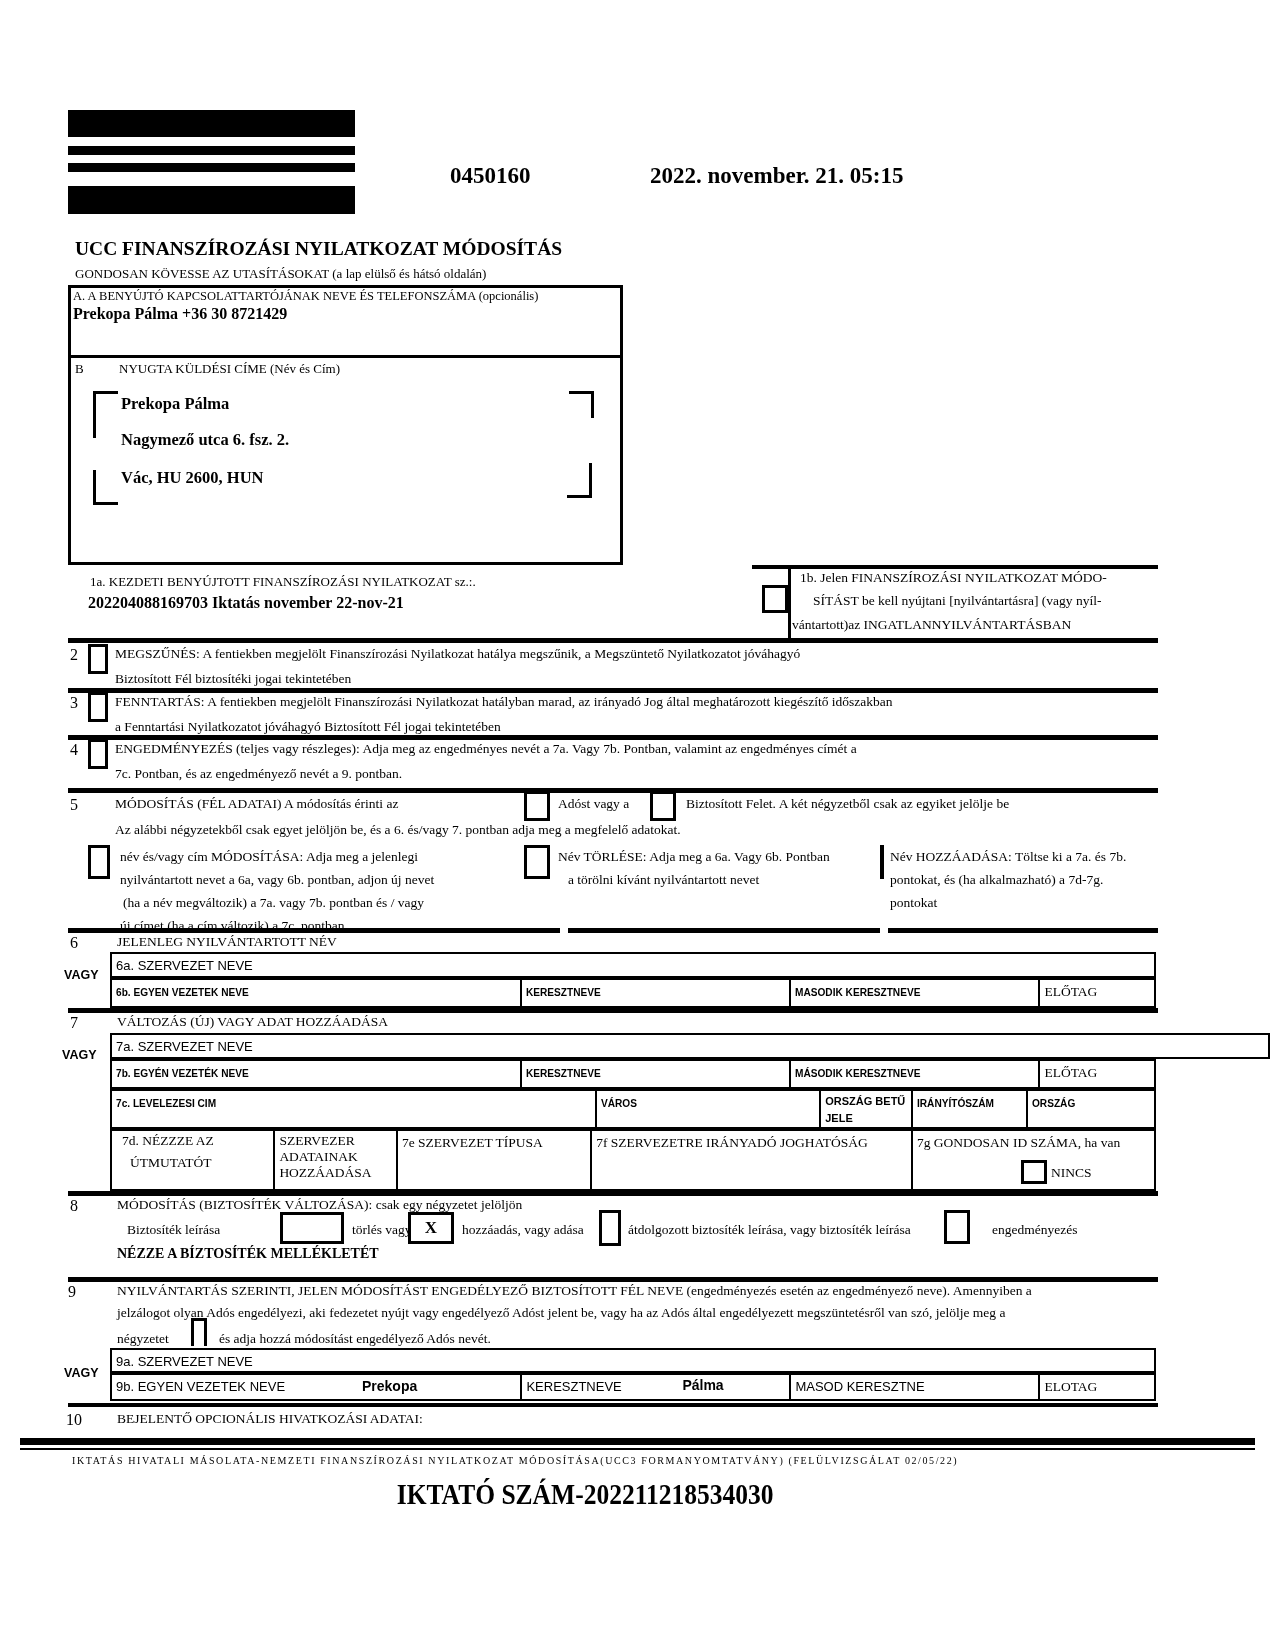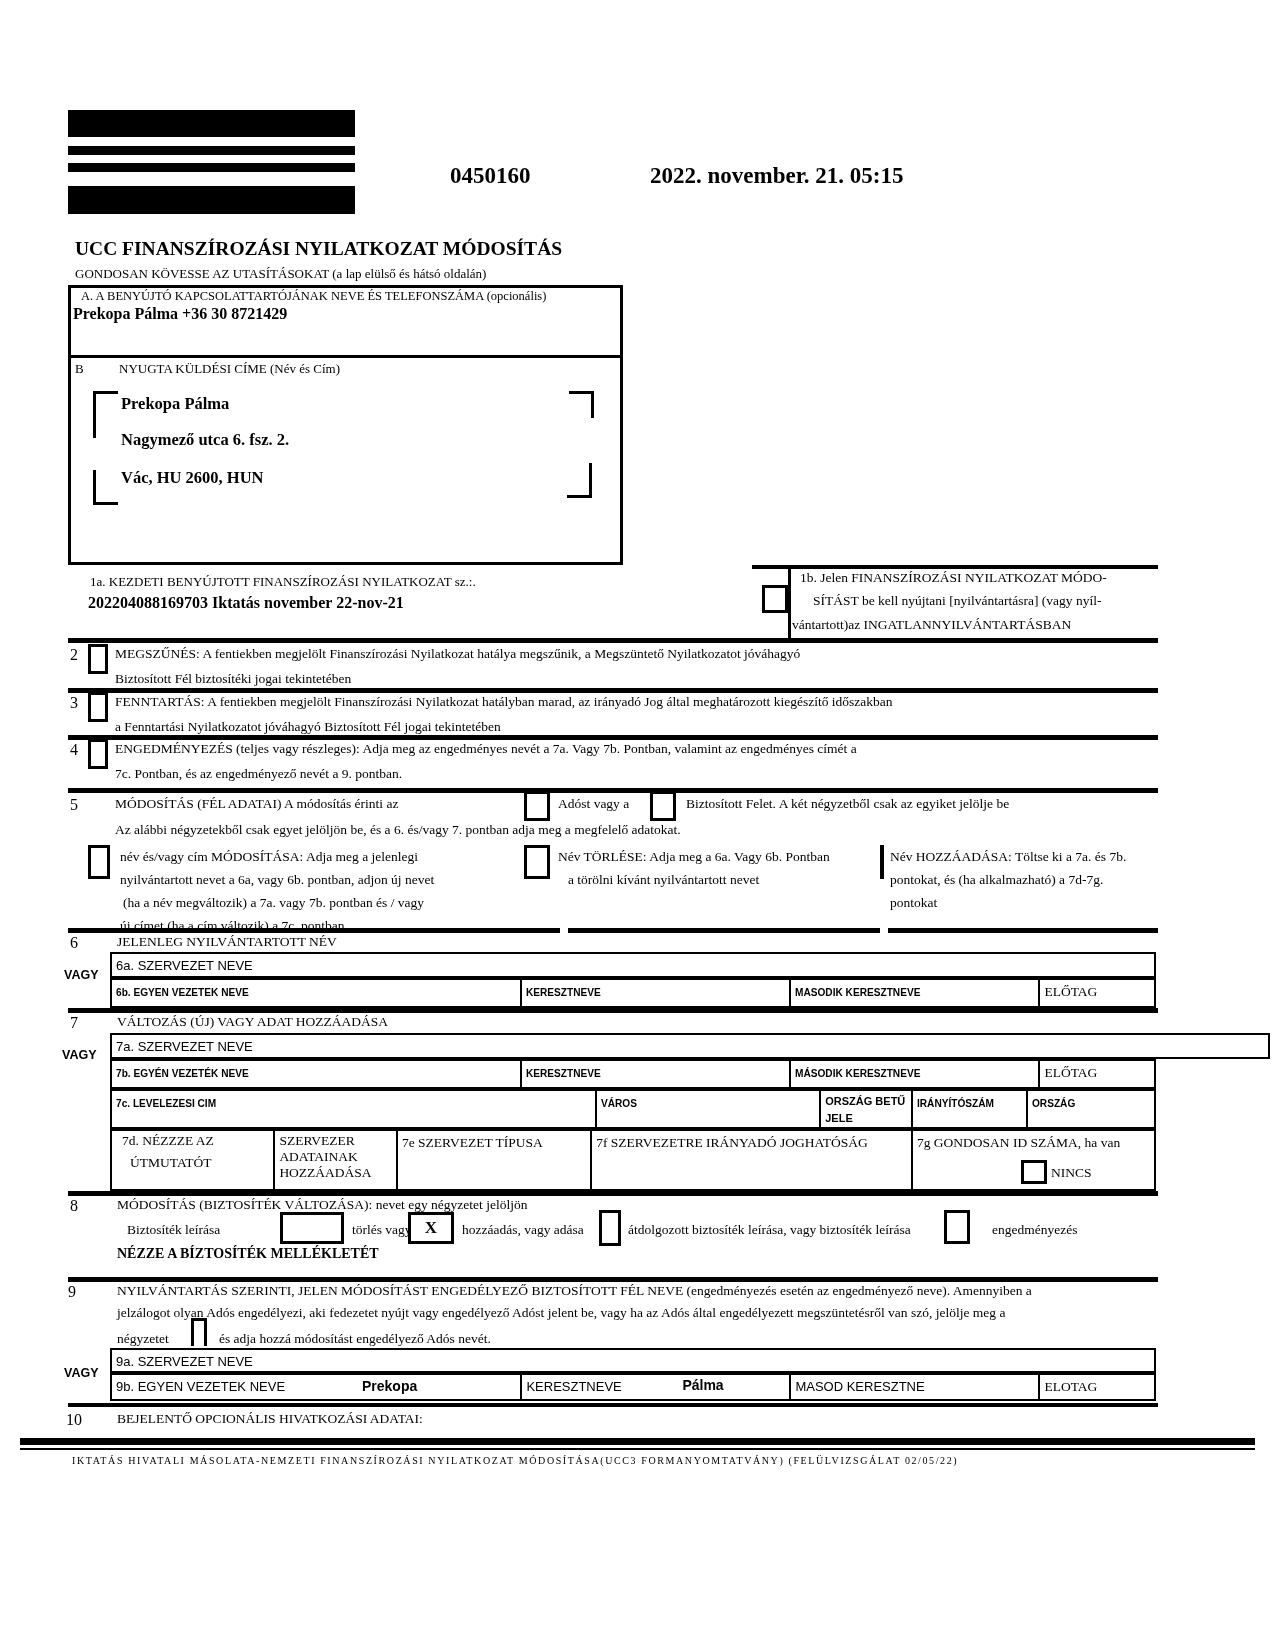--- a/index.html
+++ b/index.html
@@ -36,21 +36,21 @@
     <div class="bar" style="left:68px;top:163px;width:287px;height:9px;"></div>
     <div class="bar" style="left:68px;top:186px;width:287px;height:28px;"></div>
   </div>
   <div class="a t tb" style="left:450px;top:163px;font-size:23px;">0450160</div>
   <div class="a t tb" style="left:650px;top:163px;font-size:23px;">2022. november. 21. 05:15</div>
 
   <div class="a t tb" style="left:75px;top:238px;font-size:19.5px;">UCC FINANSZÍROZÁSI NYILATKOZAT MÓDOSÍTÁS</div>
   <div class="a t" style="left:75px;top:266px;font-size:13px;">GONDOSAN KÖVESSE AZ UTASÍTÁSOKAT (a lap elülső és hátsó oldalán)</div>
 
   <div class="a" style="left:68px;top:285px;width:555px;height:73px;border:3px solid #000;box-sizing:border-box;">
-    <div class="t" style="padding:1px 10px;font-size:12.5px;">A.   A BENYÚJTÓ KAPCSOLATTARTÓJÁNAK NEVE ÉS TELEFONSZÁMA (opcionális)</div>
+    <div class="t" style="padding:1px 2px;font-size:12.5px;">A.   A BENYÚJTÓ KAPCSOLATTARTÓJÁNAK NEVE ÉS TELEFONSZÁMA (opcionális)</div>
     <div class="t tb" style="padding:0 2px;font-size:16px;">Prekopa Pálma +36 30 8721429</div>
   </div>
 
   <div class="a" style="left:68px;top:358px;width:555px;height:207px;border:3px solid #000;border-top:none;box-sizing:border-box;">
     <span class="a t" style="left:4px;top:3px;font-size:13px;">B</span>
     <span class="a t" style="left:48px;top:3px;font-size:13px;">NYUGTA KÜLDÉSI CÍME (Név és Cím)</span>
     <div class="blt" style="left:22px;top:33px;width:22px;height:44px;"></div>
     <div class="brt" style="left:498px;top:33px;width:22px;height:24px;"></div>
     <div class="blb" style="left:22px;top:112px;width:22px;height:32px;"></div>
     <div class="brb" style="left:496px;top:105px;width:22px;height:32px;"></div>
@@ -165,21 +165,21 @@
     <div class="cell" style="width:322px;"><span class="t">7f SZERVEZETRE IRÁNYADÓ JOGHATÓSÁG</span></div>
     <div class="cell" style="width:244px;">
       <span class="t">7g GONDOSAN ID SZÁMA, ha van</span>
       <span class="cb" style="left:108px;top:29px;width:26px;height:24px;"></span>
       <span class="a t" style="left:138px;top:34px;">NINCS</span>
     </div>
   </div>
 
   <div class="rule" style="left:68px;top:1191px;width:1090px;"></div>
   <div class="a num" style="left:70px;top:1197px;">8</div>
-  <div class="a t" style="left:117px;top:1197px;">MÓDOSÍTÁS (BIZTOSÍTÉK VÁLTOZÁSA): nevet egy négyzetet jelöljön</div>
+  <div class="a t" style="left:117px;top:1197px;">MÓDOSÍTÁS (BIZTOSÍTÉK VÁLTOZÁSA): csak egy négyzetet jelöljön</div>
   <div class="a t" style="left:127px;top:1222px;">Biztosíték leírása</div>
   <div class="cb" style="left:280px;top:1212px;width:64px;height:32px;"></div>
   <div class="a t" style="left:352px;top:1222px;">törlés vagy</div>
   <div class="cb" style="left:408px;top:1212px;width:46px;height:32px;">
       <span class="mark">X</span>
     </div>
   <div class="a t" style="left:462px;top:1222px;">hozzáadás, vagy adása</div>
   <div class="cb" style="left:599px;top:1210px;width:22px;height:36px;"></div>
   <div class="a t" style="left:628px;top:1222px;">átdolgozott biztosíték leírása, vagy biztosíték leírása</div>
   <div class="cb" style="left:944px;top:1210px;width:26px;height:34px;"></div>
@@ -211,14 +211,17 @@
     <div class="cell" style="width:116px;"><span class="t" style="font-size:13.5px;">ELOTAG</span></div>
   </div>
 
   <div class="rule" style="left:68px;top:1403px;width:1090px;height:4px;"></div>
   <div class="a num" style="left:66px;top:1411px;">10</div>
   <div class="a t" style="left:117px;top:1411px;">BEJELENTŐ OPCIONÁLIS HIVATKOZÁSI ADATAI:</div>
 
   <div class="rule" style="left:20px;top:1438px;width:1235px;height:7px;"></div>
   <div class="bar" style="left:20px;top:1448px;width:1235px;height:2px;"></div>
   <div class="a t" style="left:72px;top:1455px;font-size:10px;letter-spacing:1.6px;font-family:Liberation Serif, serif;">IKTATÁS HIVATALI MÁSOLATA-NEMZETI FINANSZÍROZÁSI NYILATKOZAT MÓDOSÍTÁSA(UCC3 FORMANYOMTATVÁNY) (FELÜLVIZSGÁLAT 02/05/22)</div>
+  <div class="a" style="left:0;top:1478px;width:1170px;text-align:center;">
+    <span class="t tb" style="font-size:29px;display:inline-block;transform:scaleX(0.88);">IKTATÓ SZÁM-202211218534030</span>
+  </div>
 
 </div>
 
 </body></html>

